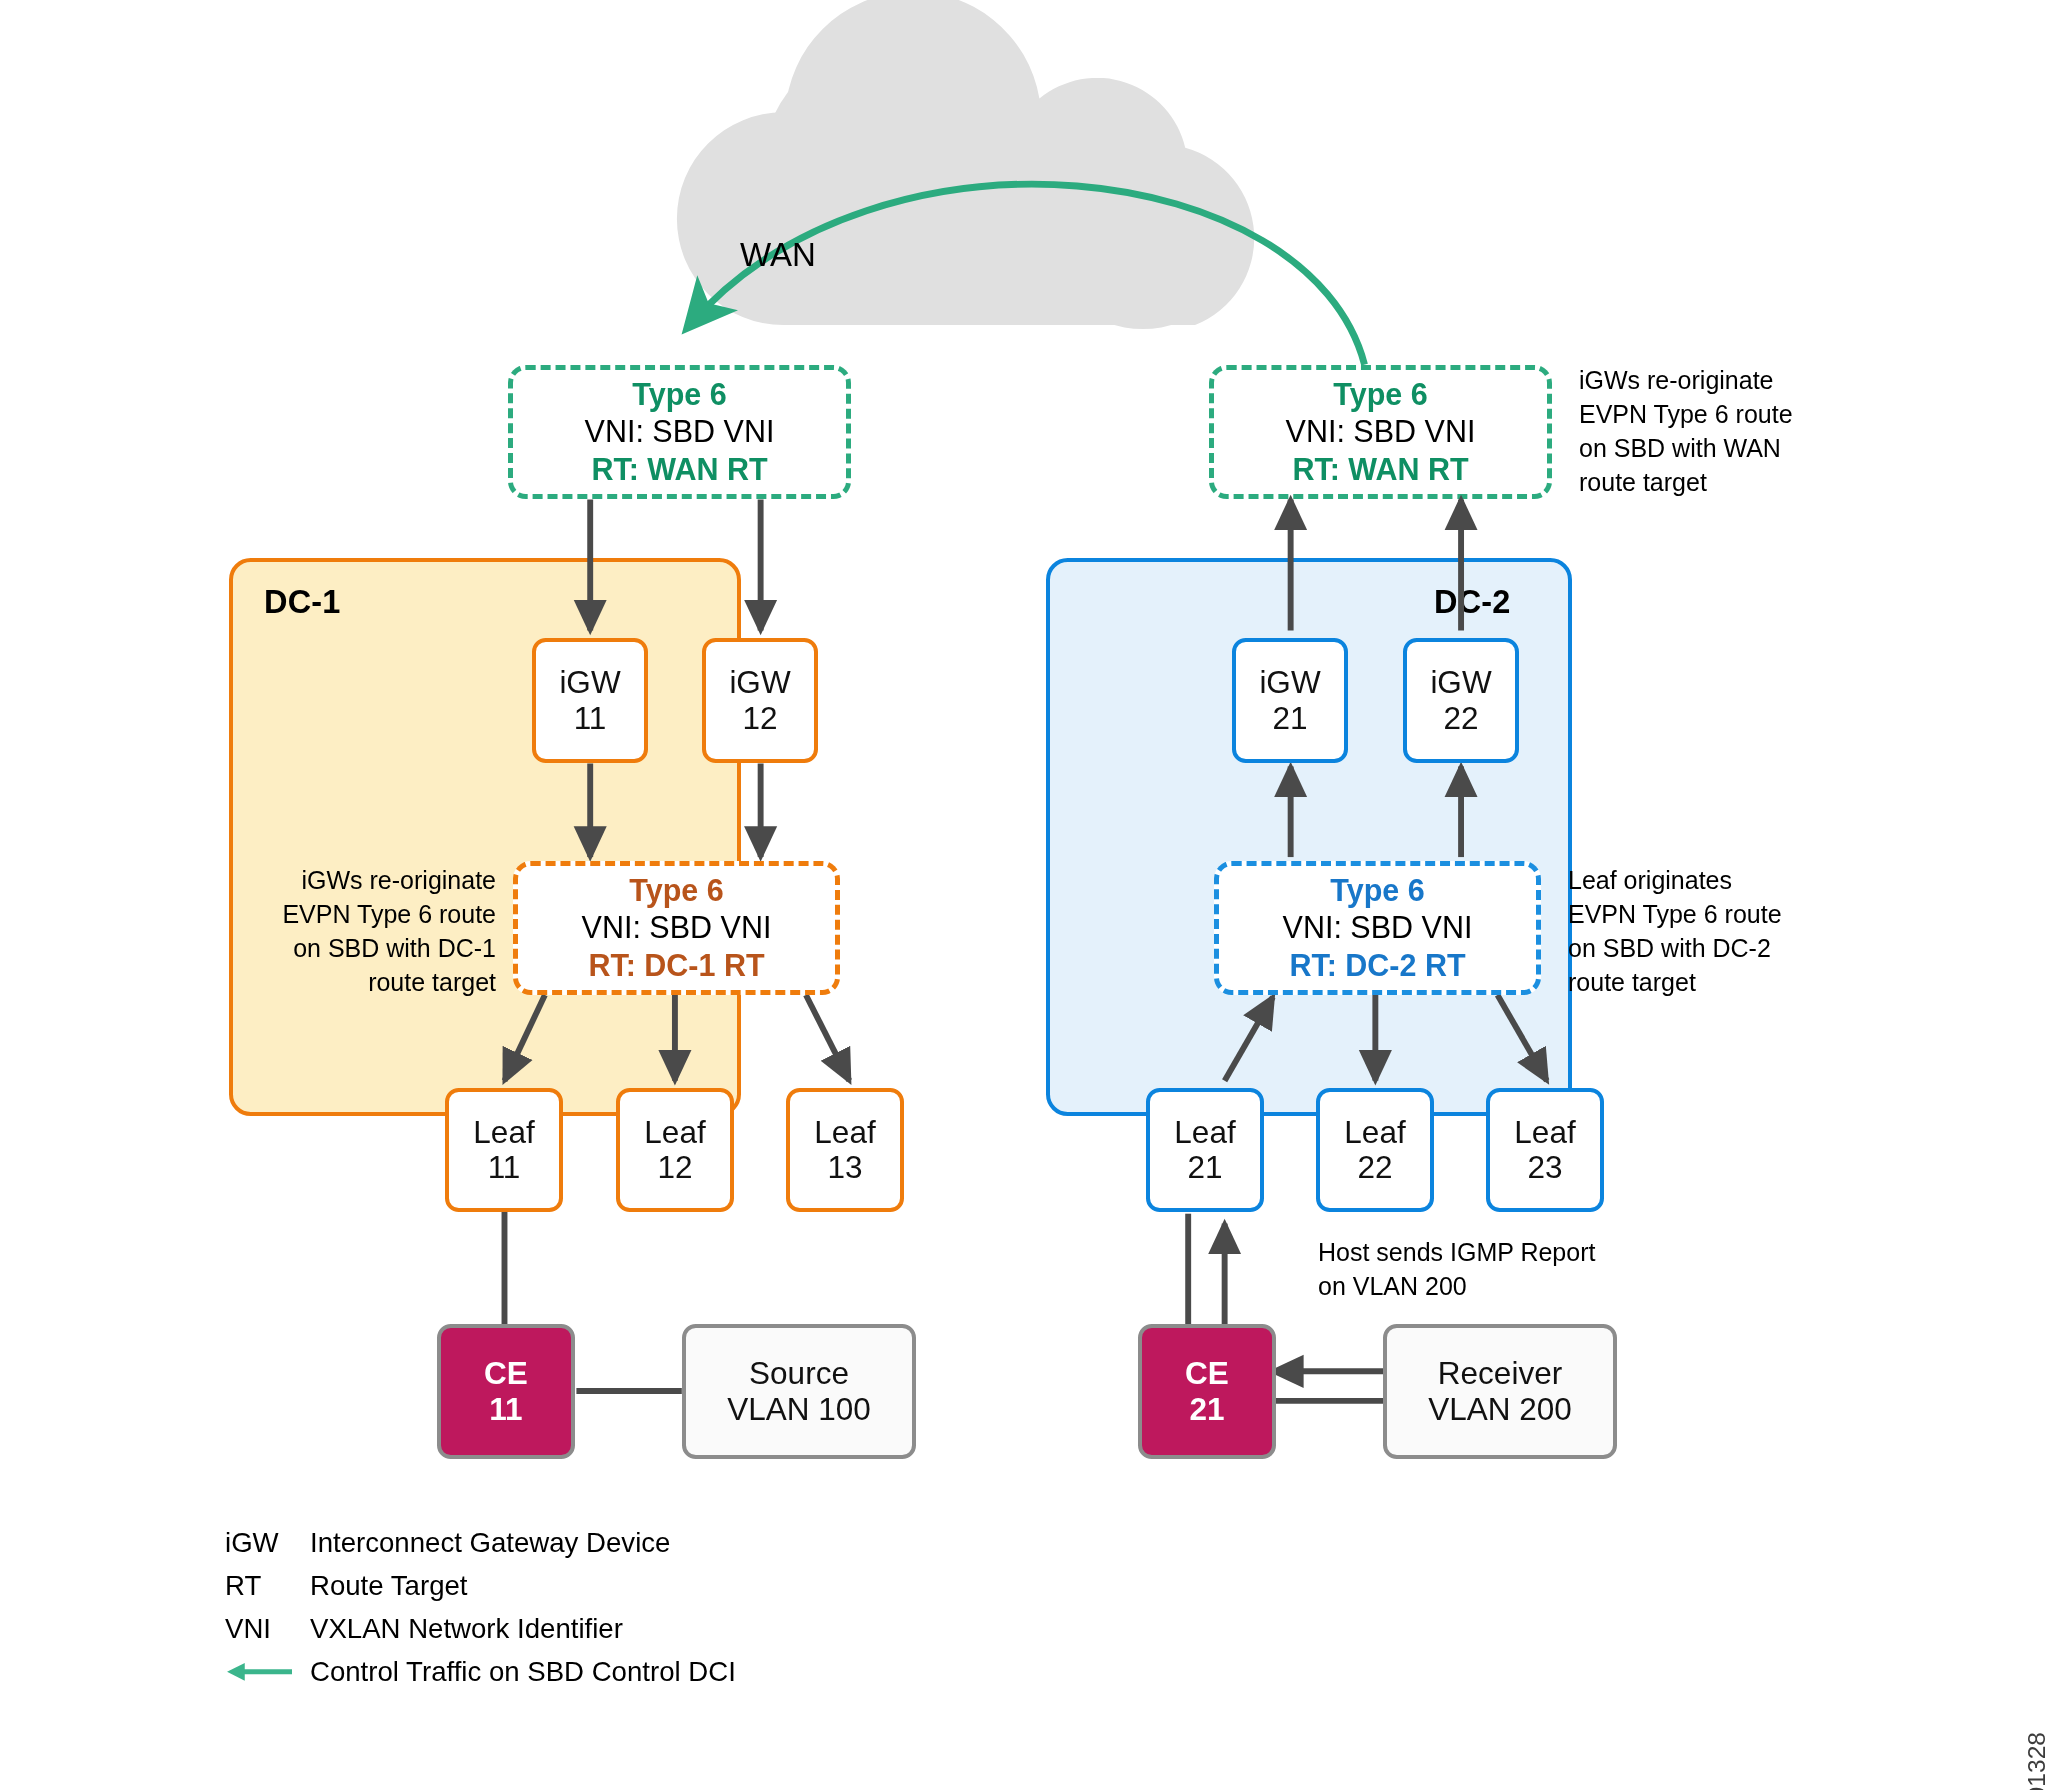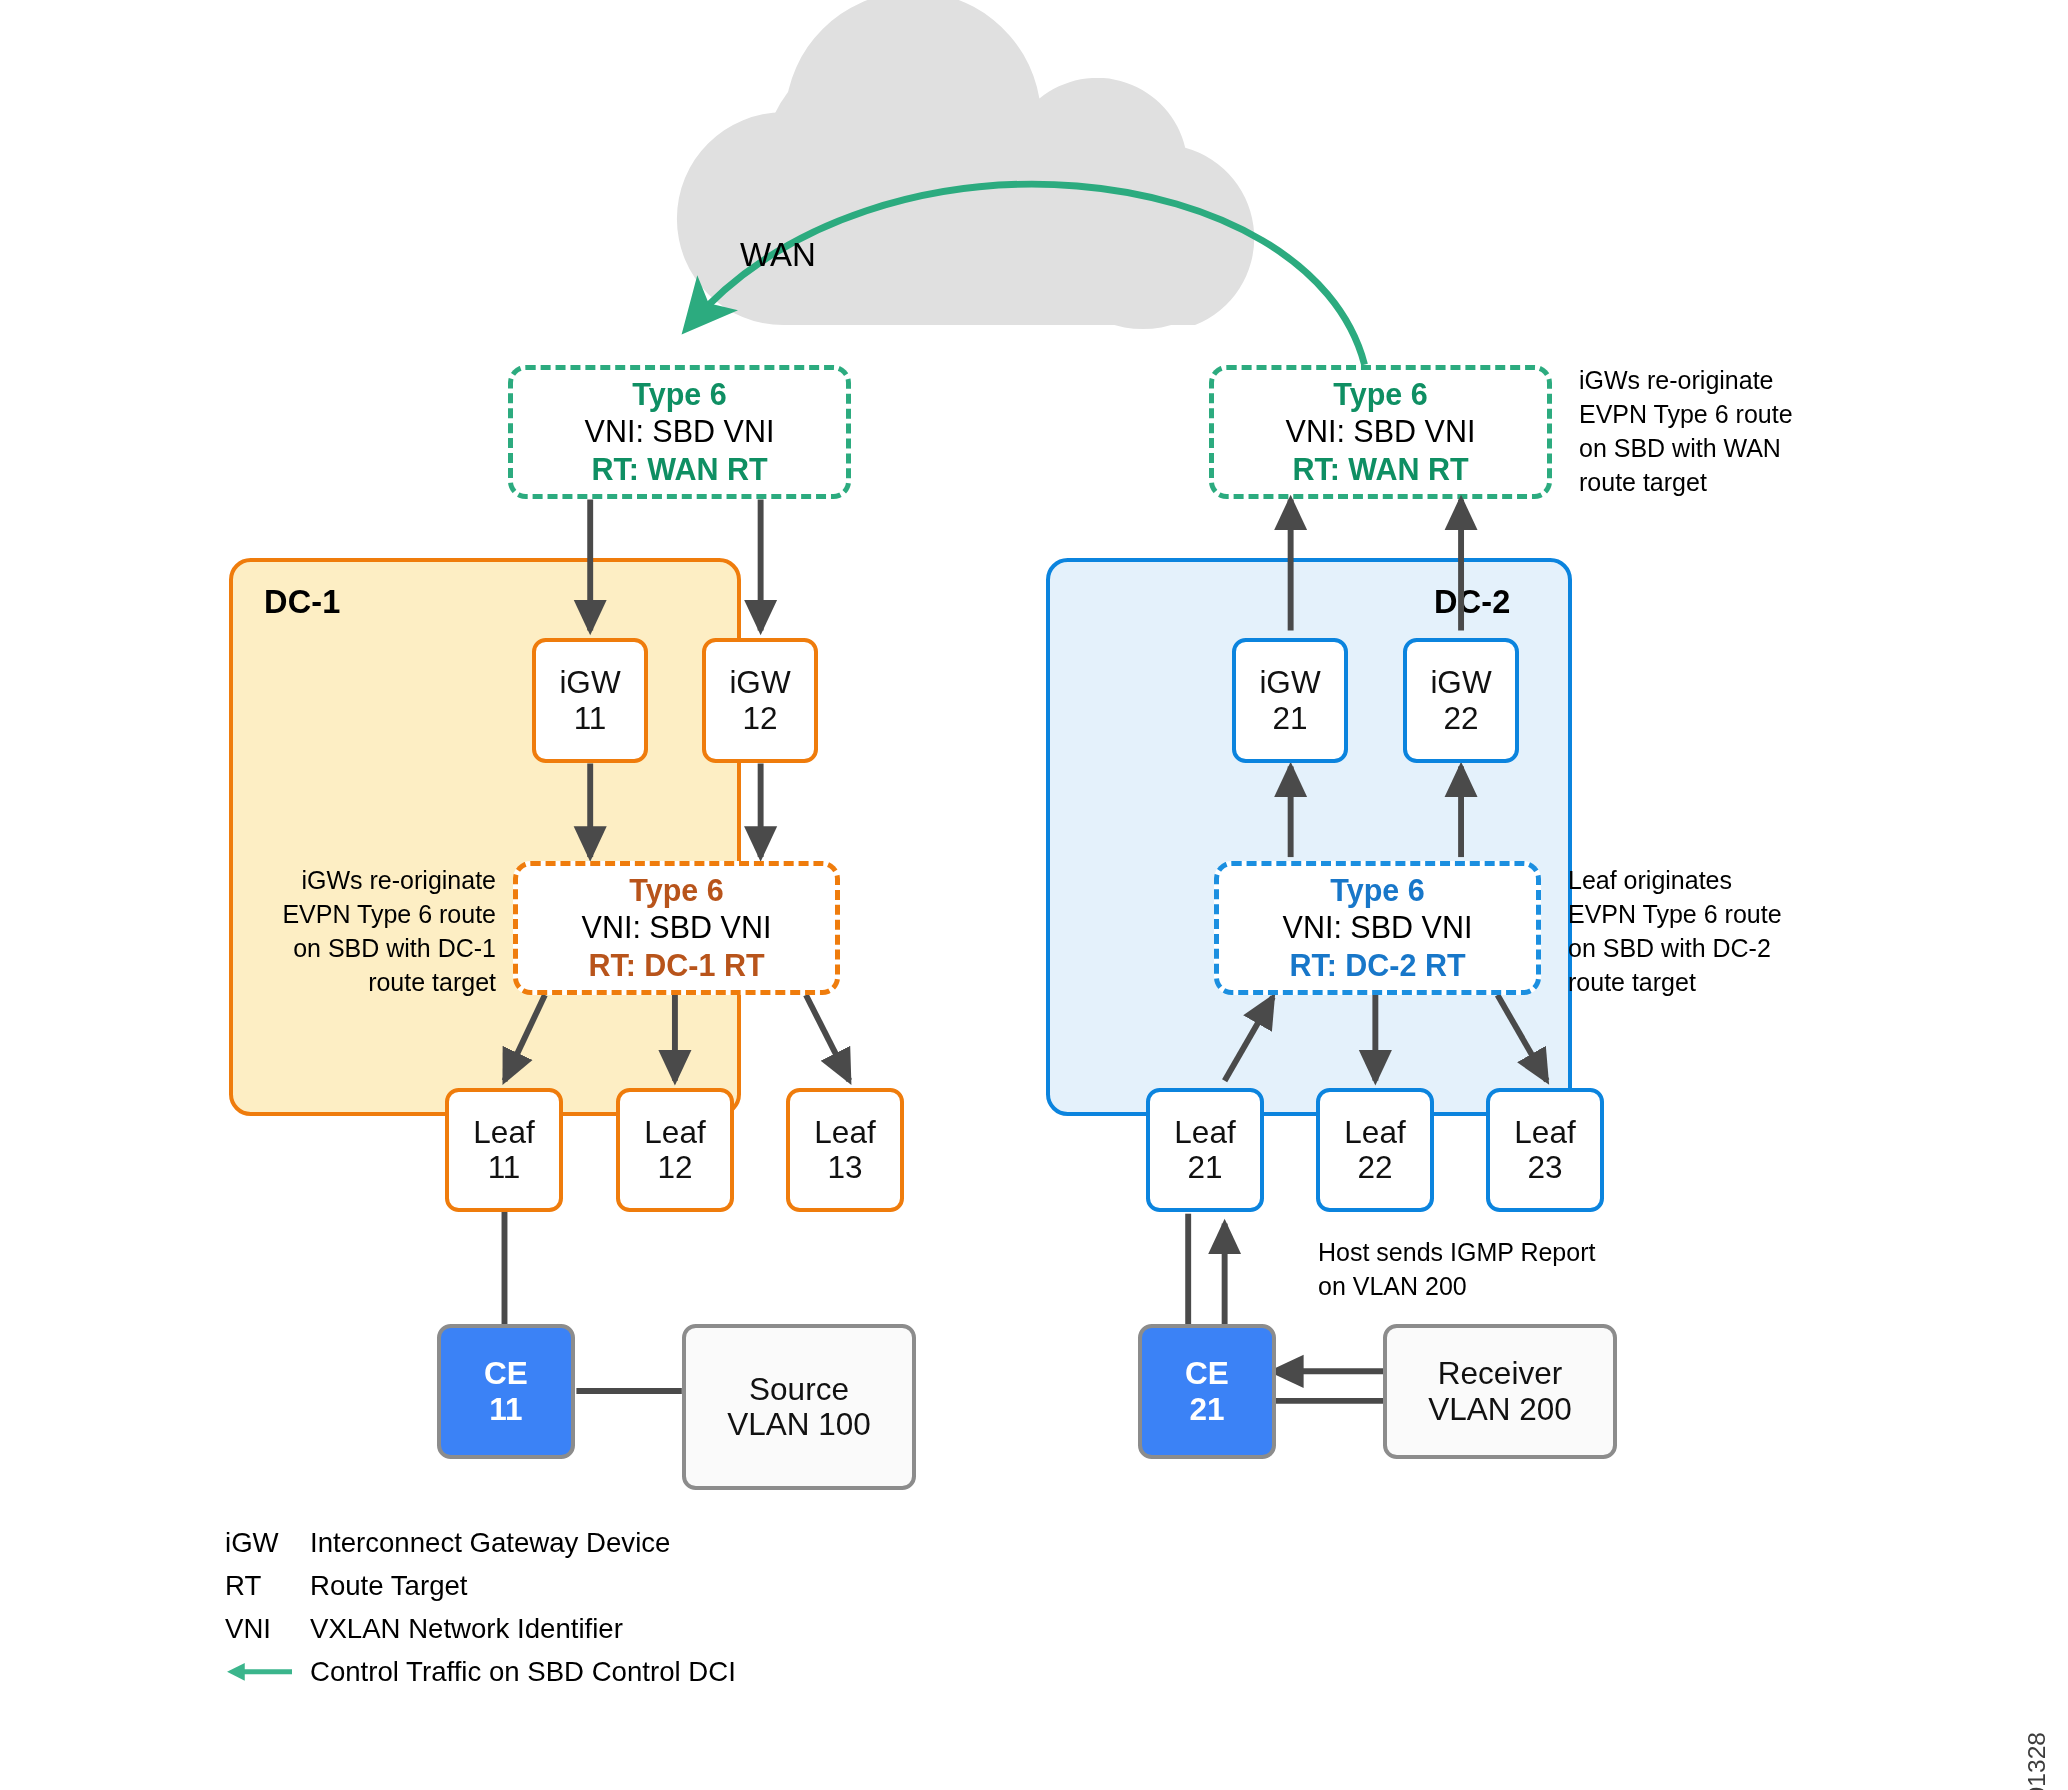--- a/index.html
+++ b/index.html
@@ -66,21 +66,21 @@
     justify-content: center;
     border-radius: 13.8px;
     line-height: 1.12;
     font-size: 31.5px;
     color: #111;
   }
   .node .l1, .node .l2 { display: block; }
   .node.orange { border: 4.9px solid #ef7c0c; }
   .node.blue   { border: 4.9px solid #0b84de; }
   .node.dark {
-    background: #3b82f6;
+    background: #be185d;
     border: 4.9px solid #8c8c8c;
     color: #ffffff;
     font-weight: bold;
   }
   .node.grey {
     background: #fafafa;
     border: 4.9px solid #8c8c8c;
   }
 
   
@@ -280,21 +280,21 @@
   </div>
   <div class="node orange" style="left:786px; top:1088px; width:118px; height:124px;">
     <span class="l1">Leaf</span>
     <span class="l2">13</span>
   </div>
 
   <div class="node dark" style="left:437px; top:1324px; width:138px; height:135px;">
     <span class="l1">CE</span>
     <span class="l2">11</span>
   </div>
-  <div class="node grey" style="left:682px; top:1324px; width:234px; height:166px;">
+  <div class="node grey" style="left:682px; top:1324px; width:234px; height:135px;">
     <span class="l1">Source</span>
     <span class="l2">VLAN 100</span>
   </div>
 
   <div class="node blue" style="left:1232px; top:638px; width:116px; height:125px;">
     <span class="l1">iGW</span>
     <span class="l2">21</span>
   </div>
   <div class="node blue" style="left:1403px; top:638px; width:116px; height:125px;">
     <span class="l1">iGW</span>

